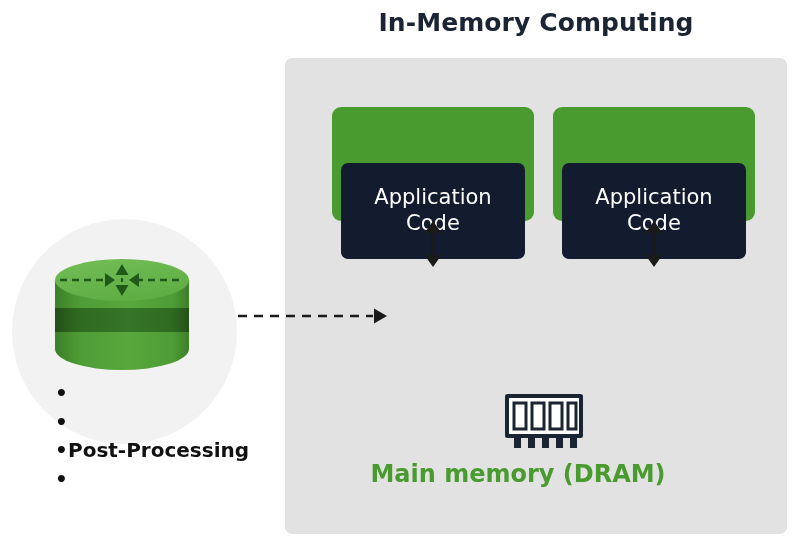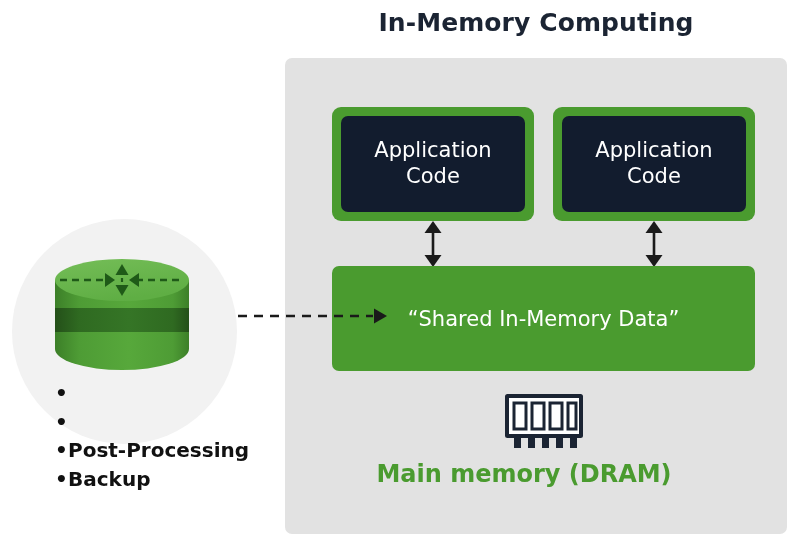--- a/index.html
+++ b/index.html
@@ -66,20 +66,21 @@
     background: #121c2e;
     border-radius: 7px;
     display: flex;
     align-items: center;
     justify-content: center;
     text-align: center;
     color: #ffffff;
     font-size: 21px;
     line-height: 1.22;
     font-weight: normal;
+    margin-top: 47px;
   }
 
   
   .shared-box {
     position: absolute;
     left: 332px;
     top: 266px;
     width: 423px;
     height: 105px;
     background: #4a9b2f;
@@ -155,21 +156,21 @@
   
   .ram-icon {
     position: absolute;
     left: 503px;
     top: 392px;
     width: 82px;
     height: 62px;
   }
   .dram-label {
     position: absolute;
-    left: 273px;
+    left: 267px;
     top: 460px;
     width: 502px;
     text-align: center;
     font-size: 24px;
     font-weight: bold;
     color: #4a9b2f;
     white-space: nowrap;
   }
 </style>
 </head>
@@ -208,23 +209,20 @@
   </div>
 
   <div class="v-arrow right">
     <svg width="26" height="46" viewBox="0 0 26 46">
       <line x1="13" y1="8" x2="13" y2="38" stroke="#1a1a1a" stroke-width="2.6"></line>
       <polygon points="13,0 4.5,12 21.5,12" fill="#1a1a1a"></polygon>
       <polygon points="13,46 4.5,34 21.5,34" fill="#1a1a1a"></polygon>
     </svg>
   </div>
 
-  <div class="shared-box">
-    <span>“Shared In-Memory Data”</span>
-  </div>
 
   <div class="dash-connector">
     <svg width="195" height="26" viewBox="0 0 195 26">
       <line x1="14" y1="13" x2="181" y2="13" stroke="#1a1a1a" stroke-width="2.4" stroke-dasharray="9,7"></line>
       <polygon points="0,13 13,5.5 13,20.5" fill="#1a1a1a"></polygon>
       <polygon points="195,13 182,5.5 182,20.5" fill="#1a1a1a"></polygon>
     </svg>
   </div>
 
   <div class="disc-circle"></div>
@@ -275,21 +273,20 @@
     </div>
     <div class="bullet-row">
       <span class="bullet-dot">•</span>
     </div>
     <div class="bullet-row">
       <span class="bullet-dot">•</span>
       <span>Post-Processing</span>
     </div>
     <div class="bullet-row">
       <span class="bullet-dot">•</span>
-      <span>Backup</span>
     </div>
   </div>
 
   <div class="ram-icon">
     <svg width="82" height="62" viewBox="0 0 82 62">
 
       <rect x="11" y="41" width="7" height="15" fill="#1b2433"></rect>
       <rect x="25" y="41" width="7" height="15" fill="#1b2433"></rect>
       <rect x="39" y="41" width="7" height="15" fill="#1b2433"></rect>
       <rect x="53" y="41" width="7" height="15" fill="#1b2433"></rect>

